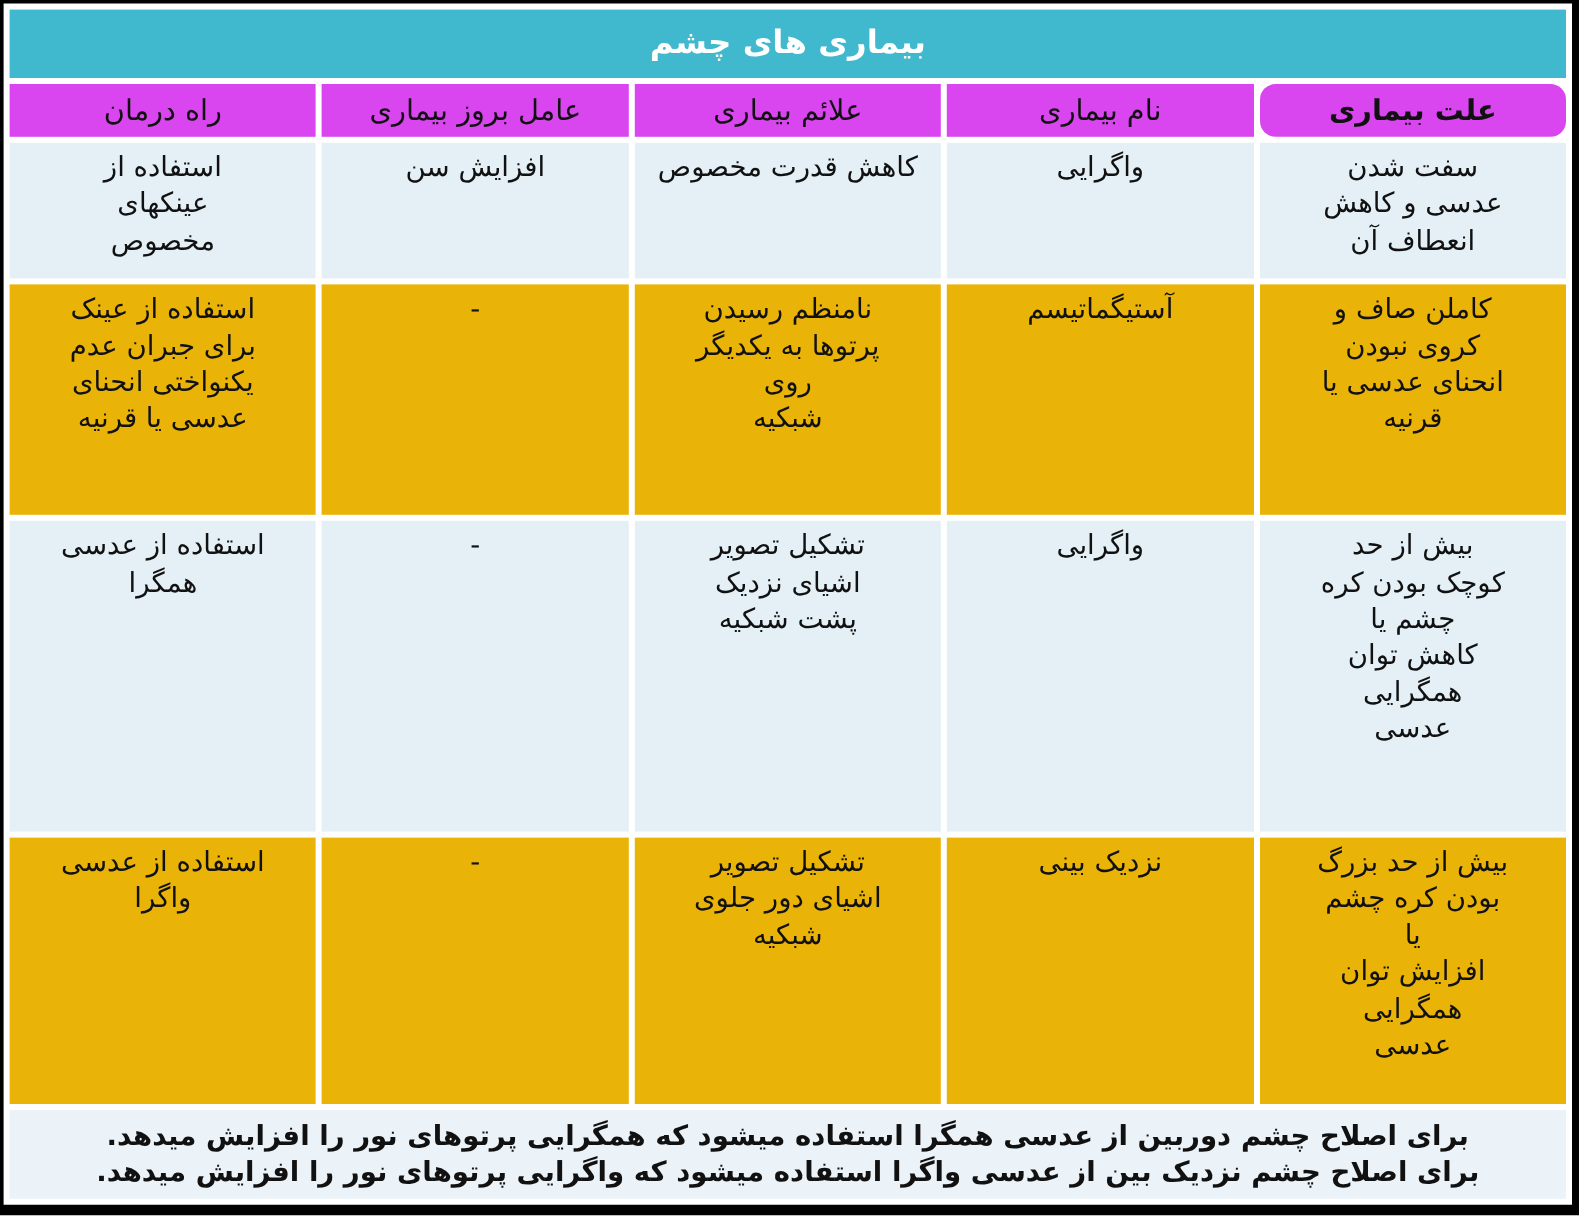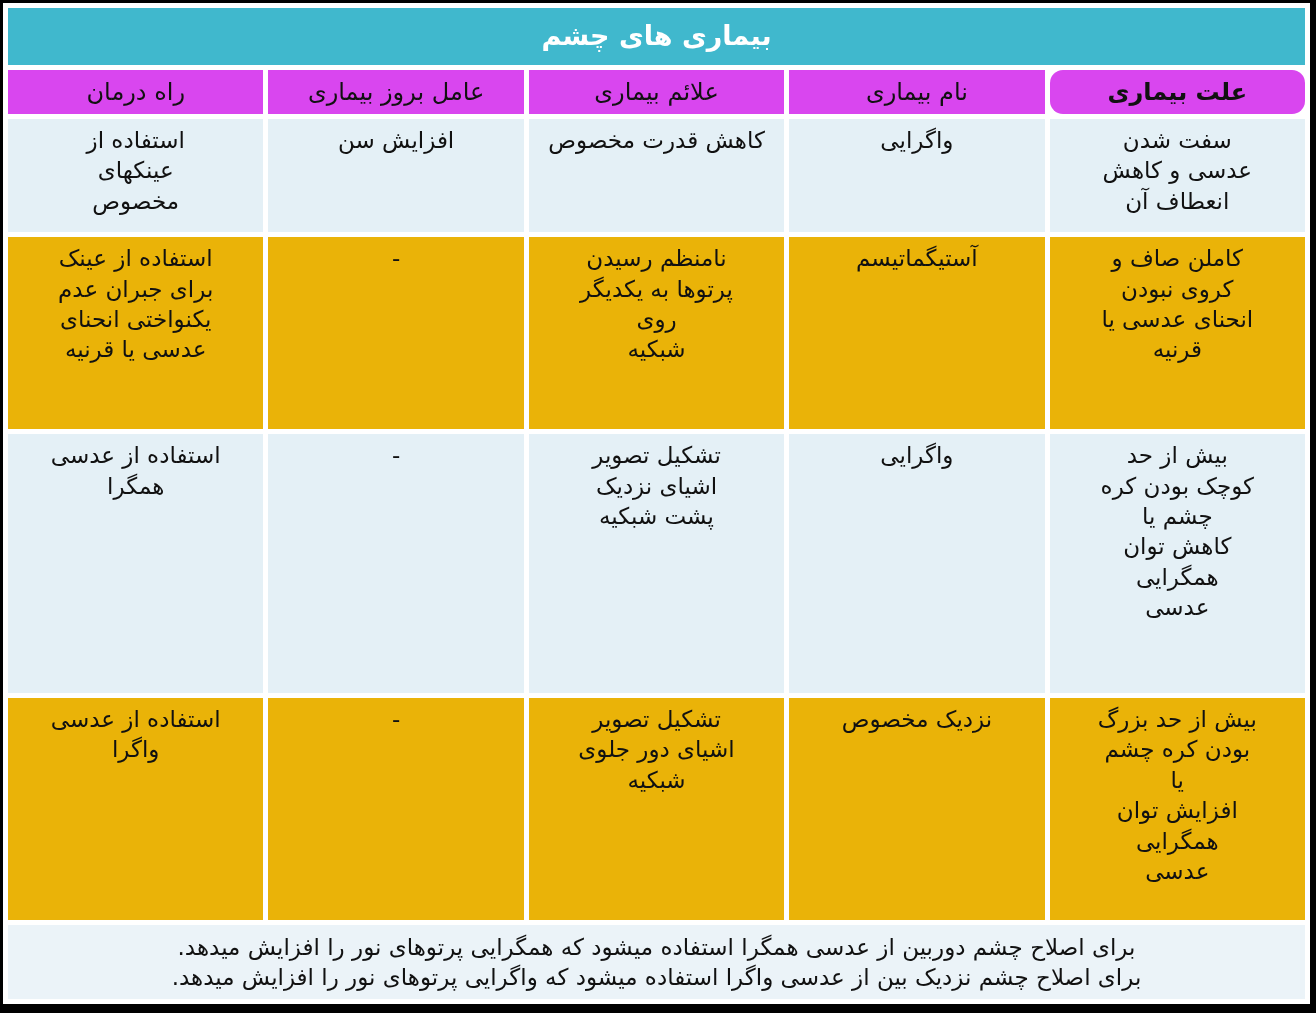--- a/index.html
+++ b/index.html
@@ -63,20 +63,21 @@
   }
   tr.r-head th.col-cause { font-weight: bold; border-radius: 13px; }
   tr.band-light td { background: #E4F0F6; }
   tr.band-dark  td { background: #eab308; }
   td.cell-cause { font-weight: normal; }
   tr.r-footer td {
     background: #EBF3F8;
     vertical-align: middle;
     font-size: 23px;
     padding: 6px 10px;
+    font-weight: bold;
   }
 </style>
 </head>
 <body>
 
 <div class="frame">
   <table class="t">
 
     <tbody>
         <tr class="r-title">
@@ -136,21 +137,21 @@
 همگرا</td>
     </tr>
 
     <tr class="r-4 band-dark">
       <td class="cell-cause">بیش از حد بزرگ
 بودن کره چشم
 یا
 افزایش توان
 همگرایی
 عدسی</td>
-      <td>نزدیک مخصوص</td>
+      <td>نزدیک بینی</td>
       <td>تشکیل تصویر
 اشیای دور جلوی
 شبکیه</td>
       <td>-</td>
       <td>استفاده از عدسی
 واگرا</td>
     </tr>
 
     <tr class="r-footer">
       <td colspan="5">برای اصلاح چشم دوربین از عدسی همگرا استفاده میشود که همگرایی پرتوهای نور را افزایش میدهد.

